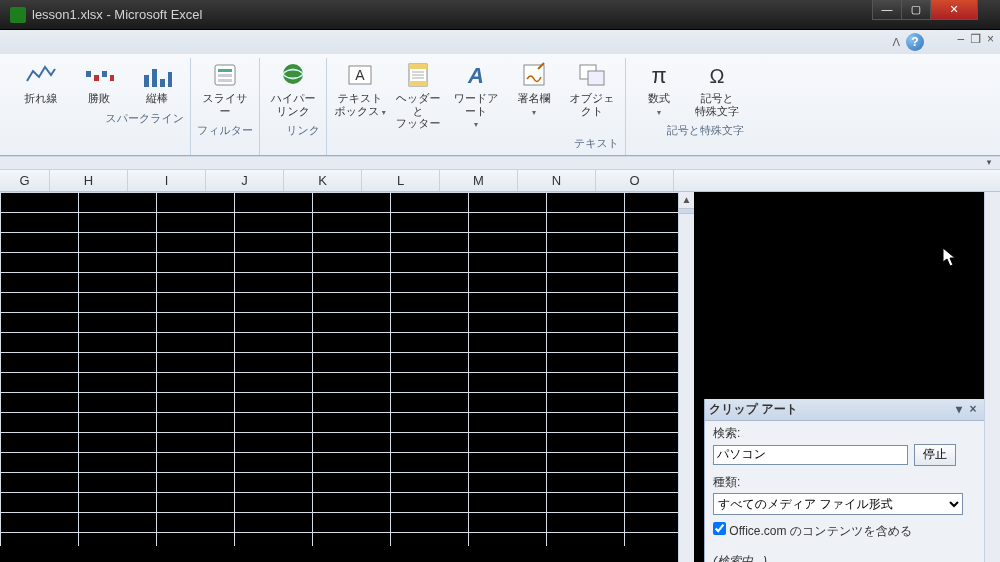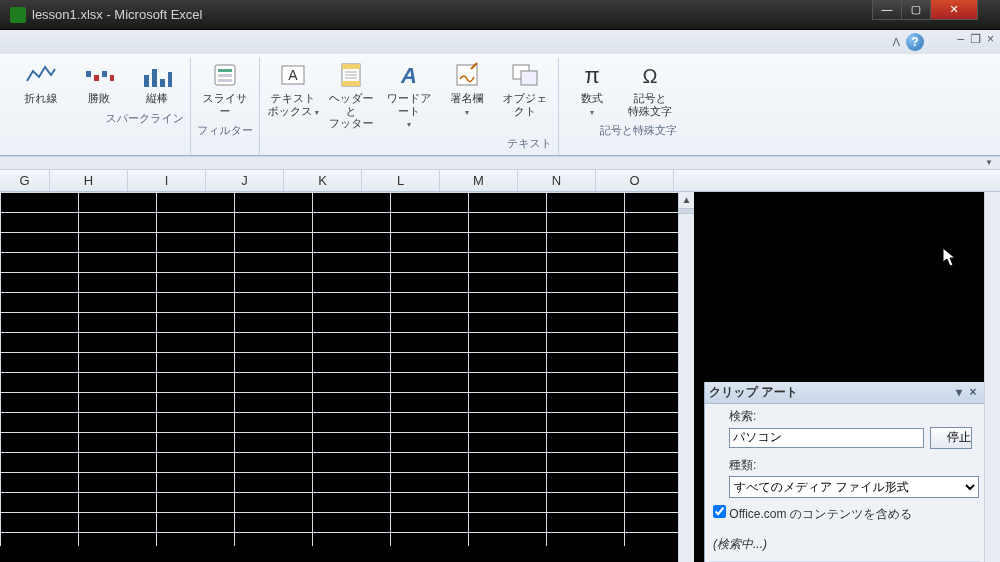--- a/index.html
+++ b/index.html
@@ -42,28 +42,28 @@
 .colhdr .ch { border-right:1px solid #c8d2e0; text-align:center; font-size:13px; color:#333; line-height:22px; }
 .grid { position:absolute; left:0; top:0; width:694px; height:354px; background:
   repeating-linear-gradient(to right, #d6dde7 0 1px, transparent 1px 78px),
   repeating-linear-gradient(to bottom, #d6dde7 0 1px, transparent 1px 20px);
 }
 .vscrollstub { position:absolute; right:0; top:0; width:16px; height:100%; background:#e9edf3; border-left:1px solid #c7d1df;}
 .vscrollstub .arr { height:16px; text-align:center; font-size:10px; color:#555; line-height:16px;}
 .vscrollstub .split { height:6px; background:#d0d8e4; border-top:1px solid #bbc6d6; border-bottom:1px solid #bbc6d6;}
 
 
-.pane { position:absolute; right:16px; top:190px; bottom:0; width:280px; background:#eef2f7; border-left:1px solid #9db1cc; font-size:12px; color:#333;}
+.pane { position:absolute; right:16px; top:207px; bottom:0; width:280px; background:#eef2f7; border-left:1px solid #9db1cc; font-size:12px; color:#333;}
 .pane .phdr { height:22px; background:linear-gradient(#dbe5f1,#c8d6e8); border-bottom:1px solid #a8b9d0; display:flex; align-items:center; padding:0 4px; font-weight:bold; }
 .pane .phdr .pspacer { flex:1; }
 .pane .phdr .picn { width:14px; text-align:center; color:#4b5a70; cursor:default;}
-.pane .prow { padding:4px 8px 0 8px;margin-left:16px; }
+.pane .prow { padding:4px 8px 0 8px; }
 .pane label { display:block; margin-bottom:2px; color:#333;}
 .pane input[type=text] { width:195px; height:20px; border:1px solid #7a8fab; padding:1px 3px; font-size:12px;}
-.pane .gobtn { height:22px; width:42px; border:1px solid #7a8fab; background:linear-gradient(#fdfdfd,#e3e9f1); font-size:12px; margin-left:6px; cursor:default;text-align:right;}
+.pane .gobtn { height:22px; width:42px; border:1px solid #7a8fab; background:linear-gradient(#fdfdfd,#e3e9f1); font-size:12px; margin-left:6px; cursor:default;}
 .pane select { width:250px; height:22px; border:1px solid #7a8fab; background:#fff; font-size:12px;}
 .pane .chkrow { padding:7px 8px; }
 .pane .results { padding:4px 8px;font-style:italic; }
 .pane .thumbs { display:flex; flex-wrap:wrap; gap:12px; padding:8px; background:#fff; margin:4px 4px 0 4px; border:1px solid #d6dde7; height:184px; overflow:hidden; position:relative;}
 .cursor { position:absolute; width:16px; height:22px; pointer-events:none;}
 .cursor svg { width:16px; height:22px;}
 
 .mainarea { position:relative; height:370px; }
 .leftcol { width:694px; position:absolute; left:0; top:0; bottom:0;}
 </style>
@@ -139,20 +139,35 @@
                 <rect x="9" y="13" width="14" height="3" fill="#ccd"></rect>
                 <rect x="9" y="18" width="14" height="3" fill="#ccd"></rect>
               </svg>
             </div>
           <div class="lbl">スライサー</div>
         </div>
       </div>
       <div class="grouplabel">フィルター</div>
     </div>
 
+    <div class="rgroup">
+      <div class="btns">
+        <div class="rbtn">
+          <div class="ico">
+              <svg viewBox="0 0 32 28">
+                <circle cx="16" cy="13" r="10" fill="#3d8f3d"></circle>
+                <path d="M6 13 Q16 3 26 13 Q16 23 6 13" fill="none" stroke="#dff" stroke-width="1"></path>
+                <ellipse cx="16" cy="13" rx="10" ry="4" fill="none" stroke="#dff"></ellipse>
+              </svg>
+            </div>
+          <div class="lbl">ハイパーリンク</div>
+        </div>
+      </div>
+      <div class="grouplabel">リンク</div>
+    </div>
 
     <div class="rgroup">
       <div class="btns">
         <div class="rbtn">
           <div class="ico">
               <svg viewBox="0 0 32 28">
                 <rect x="5" y="5" width="22" height="18" fill="#fff" stroke="#888"></rect>
                 <text x="16" y="19" text-anchor="middle" font-size="14" fill="#333" font-family="serif">A</text>
               </svg>
             </div>

